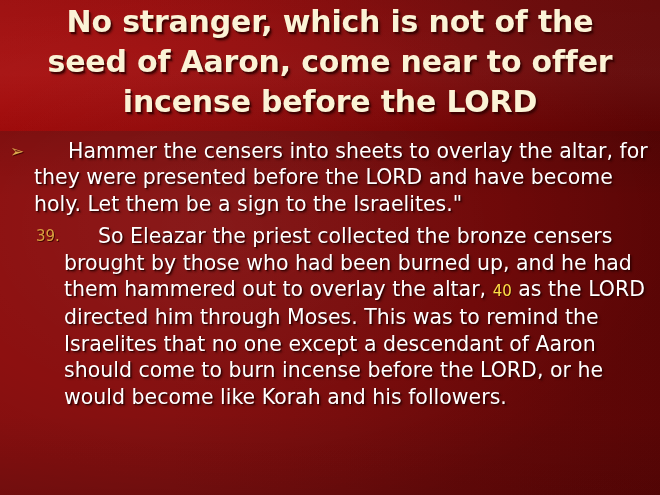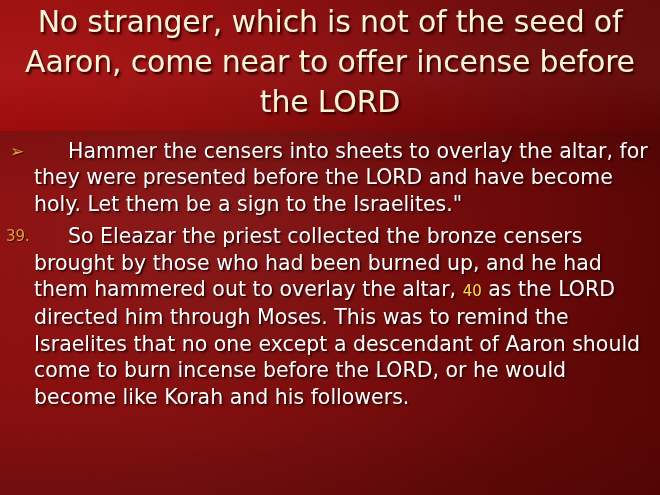--- a/index.html
+++ b/index.html
@@ -46,21 +46,21 @@
   
   .title {
     position: absolute;
     left: 24px;
     top: 2px;
     width: 612px;
     text-align: center;
     color: #fbf3d6;
     font-size: 30px;
     line-height: 40px;
-    font-weight: 400;
+    font-weight: 700;
     letter-spacing: -0.2px;
     text-shadow: 1.5px 1.5px 0 rgba(60,0,0,0.75), 2.5px 2.5px 2px rgba(30,0,0,0.45);
     white-space: pre-line;
   }
 
   
   .body-area {
     position: absolute;
     left: 0;
     top: 138px;
@@ -71,20 +71,21 @@
     color: #ffffff;
     font-size: 20.5px;
     line-height: 26.4px;
     padding-left: 34px;
     padding-right: 8px;
     text-shadow: 1.3px 1.3px 0 rgba(55,0,0,0.8), 2px 2px 2px rgba(25,0,0,0.5);
     text-align: left;
   }
   .para + .para {
     margin-top: 6px;
+    margin-left: 30px;
   }
   .marker {
     position: absolute;
     left: 6px;
     top: 0;
     width: 28px;
     color: #d9a23f;
     font-size: 15px;
     line-height: 26.4px;
     text-shadow: 1px 1px 0 rgba(55,0,0,0.8);

